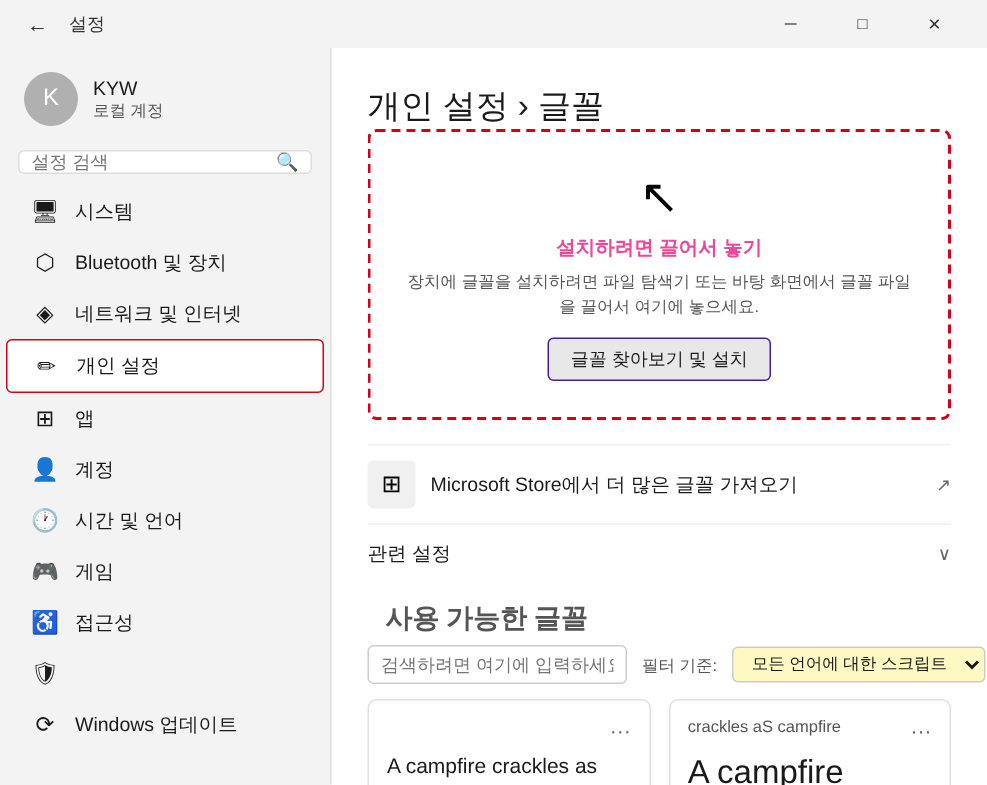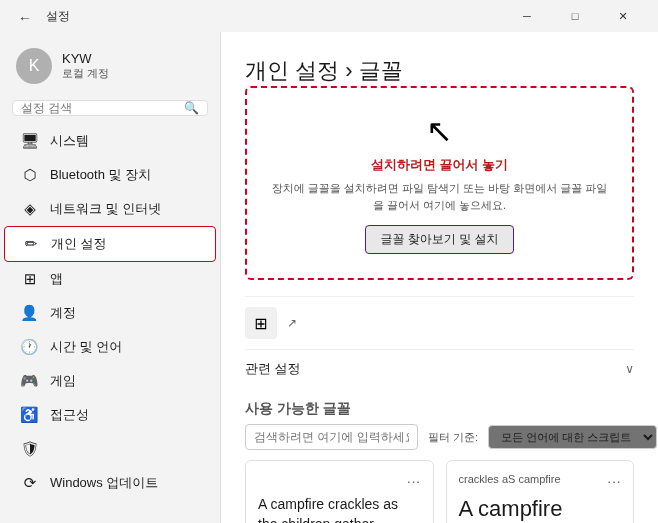--- a/index.html
+++ b/index.html
@@ -173,21 +173,21 @@
       background: #fff;
     }
     .drop-cursor-icon {
       font-size: 28px;
       margin-bottom: 6px;
       display: block;
     }
     .drop-title {
       font-size: 13px;
       font-weight: 600;
-      color: #b91c1c;
+      color: #ec4899;
       margin-bottom: 6px;
     }
     .drop-desc {
       font-size: 11px;
       color: #555;
       margin-bottom: 12px;
       line-height: 1.5;
     }
     .find-fonts-btn {
       background: #e8e8e8;
@@ -224,24 +224,25 @@
       font-size: 13px;
       color: #1a1a1a;
     }
     .row-chevron {
       font-size: 12px;
       color: #666;
     }
 
     
     .section-heading {
-      font-size: 14px;
+      font-size: 18px;
       font-weight: 600;
       color: #555;
-      margin: 12px 0 6px;
+      margin: 12px 12px 6px;
+      font-family: Liberation Serif, serif;
     }
 
     
     .filter-bar {
       display: flex;
       align-items: center;
       gap: 10px;
       margin-bottom: 10px;
     }
     .font-search {
@@ -256,21 +257,21 @@
       font-size: 11px;
       color: #555;
       white-space: nowrap;
     }
     .filter-select {
       border: 1px solid #ccc;
       border-radius: 4px;
       padding: 4px 8px;
       font-size: 11px;
       color: #1a1a1a;
-      background: #737373;
+      background: #fef9c3;
       cursor: pointer;
     }
 
     
     .font-cards {
       display: flex;
       gap: 12px;
     }
     .font-card {
       flex: 1;
@@ -397,20 +398,21 @@
       <span class="drop-cursor-icon" style="font-size:32px;">↖</span>
       <div class="drop-title">설치하려면 끌어서 놓기</div>
       <div class="drop-desc">장치에 글꼴을 설치하려면 파일 탐색기 또는 바탕 화면에서 글꼴 파일을 끌어서 여기에 놓으세요.</div>
       <button class="find-fonts-btn">글꼴 찾아보기 및 설치</button>
     </div>
 
     <div class="row-item">
       <div class="row-icon-box">
         <span>⊞</span>
       </div>
+      <span class="row-label">Microsoft Store에서 더 많은 글꼴 가져오기</span>
       <span class="row-chevron">↗</span>
     </div>
 
     <div class="row-item">
       <span class="row-label">관련 설정</span>
       <span class="row-chevron">∨</span>
     </div>
 
     <div class="section-heading">사용 가능한 글꼴</div>
 

